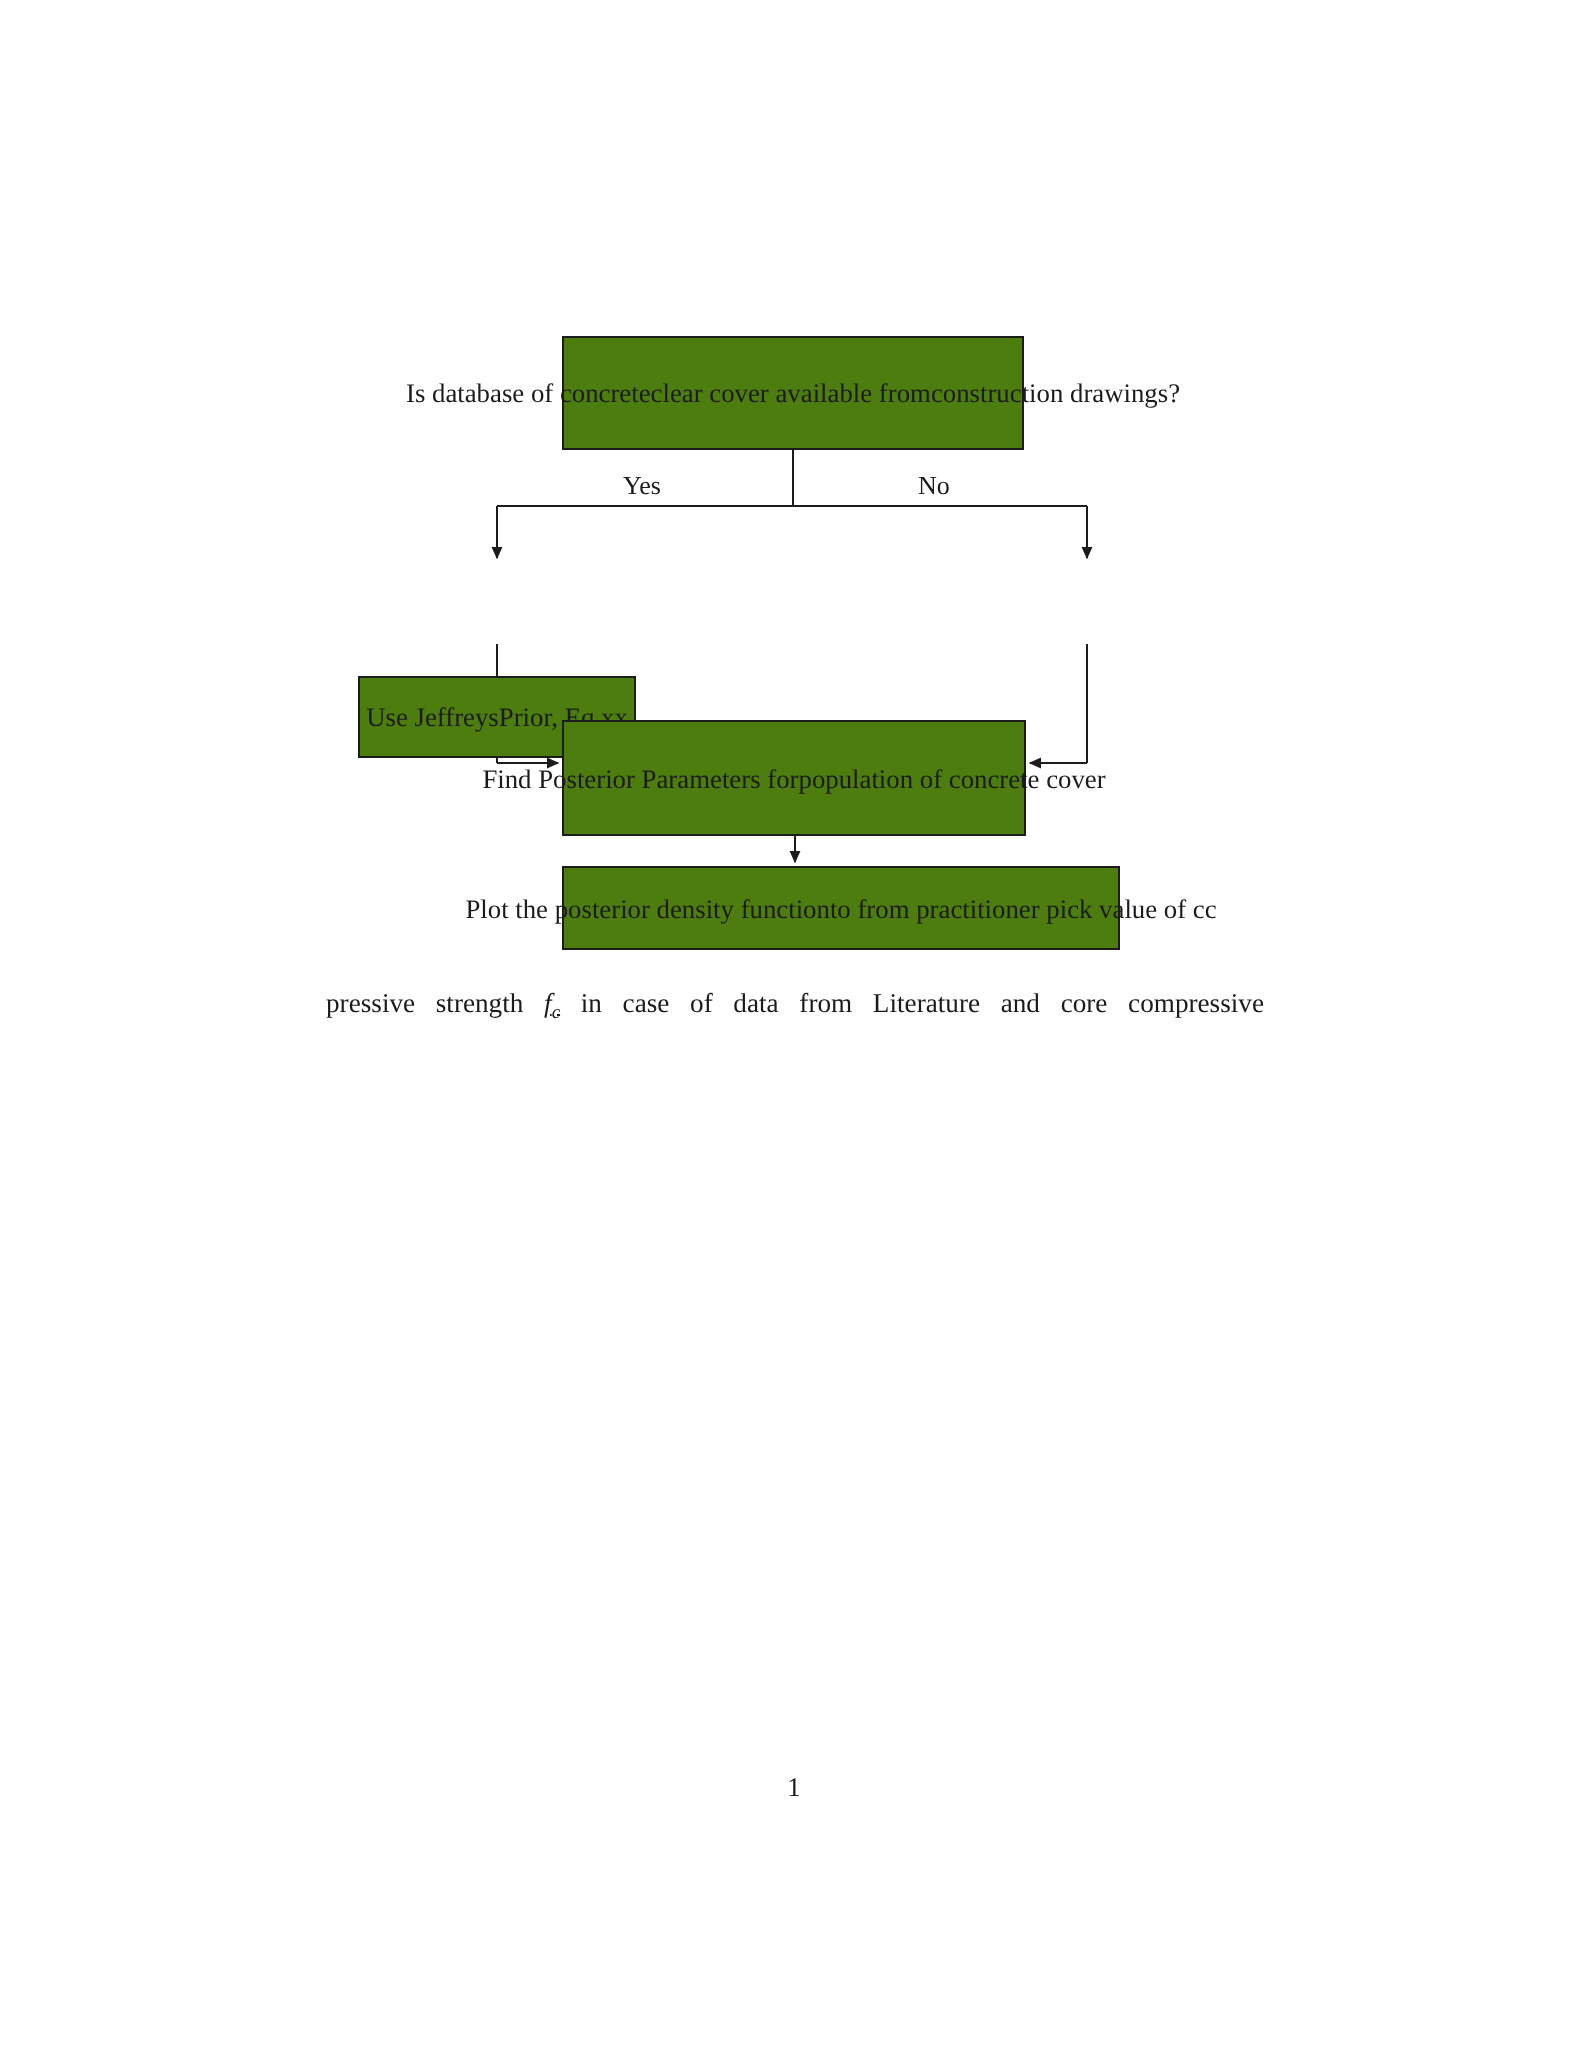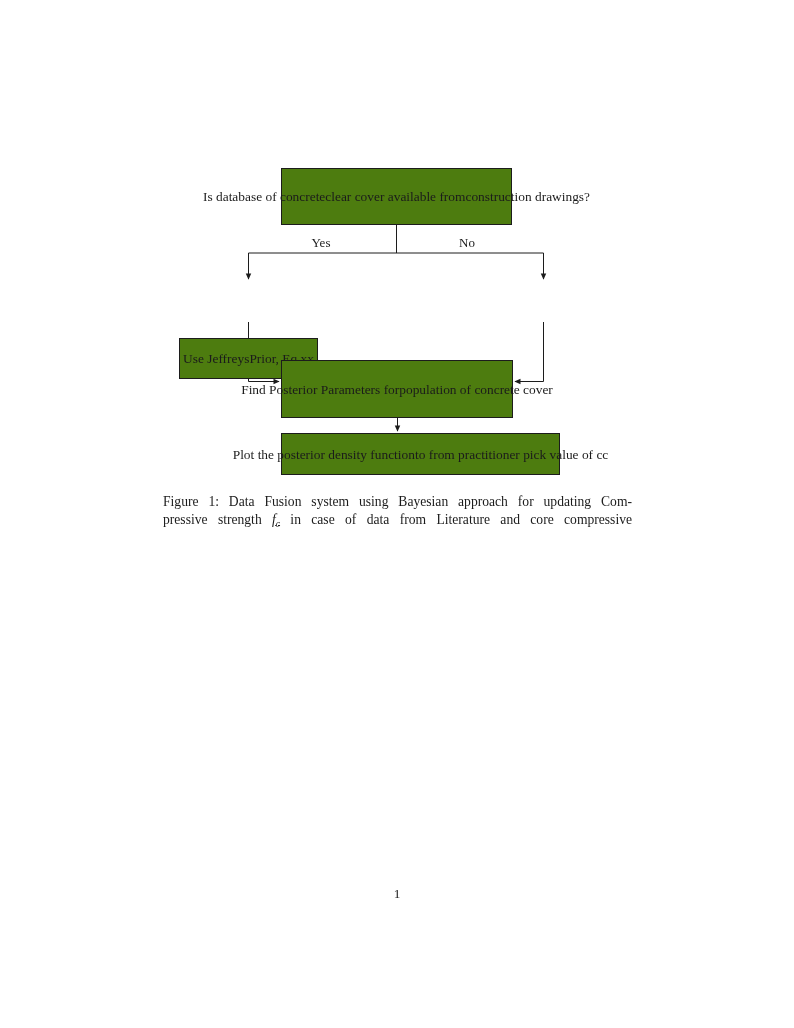--- a/index.html
+++ b/index.html
@@ -127,19 +127,18 @@
     <div>Find Posterior Parameters for</div>
     <div>population of concrete cover</div>
   </div>
 
   <div class="node node-bottom">
     <div>Plot the posterior density function</div>
     <div>to from practitioner pick value of cc</div>
   </div>
 
   <div class="caption">
-    <div class="cap-line cap-just"><span>Figure 1: Data Fusion system using Bayesian approach for updating Com-</span></div>
     <div class="cap-line cap-just"><span>pressive strength </span><span class="math-var"><span>f</span><sub>c</sub></span><span> in case of data from Literature and core compressive</span></div>
   </div>
 
   <div class="page-number">1</div>
 
 </div>
 
 </body></html>

